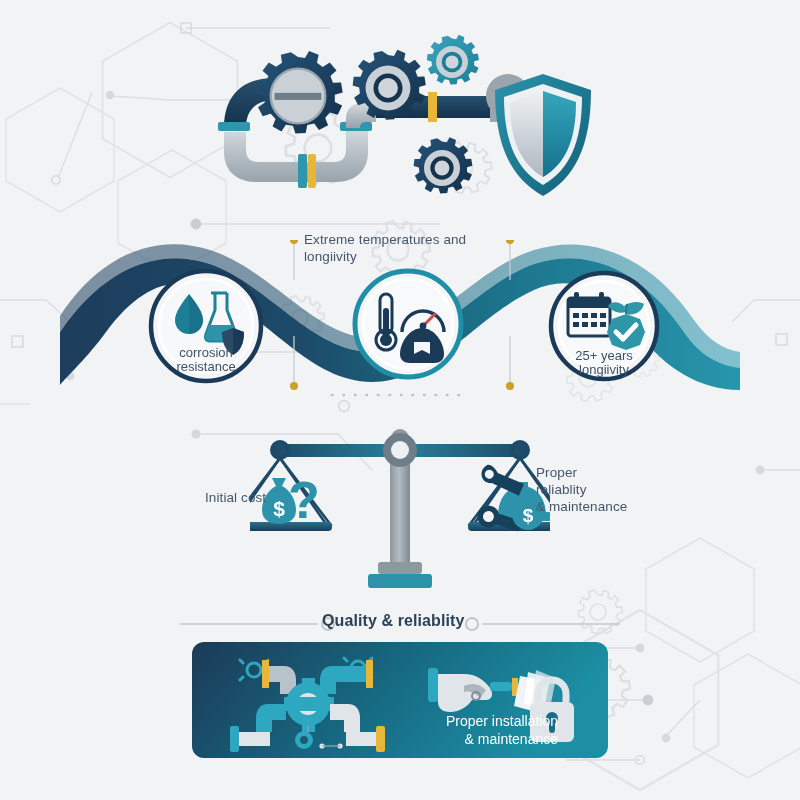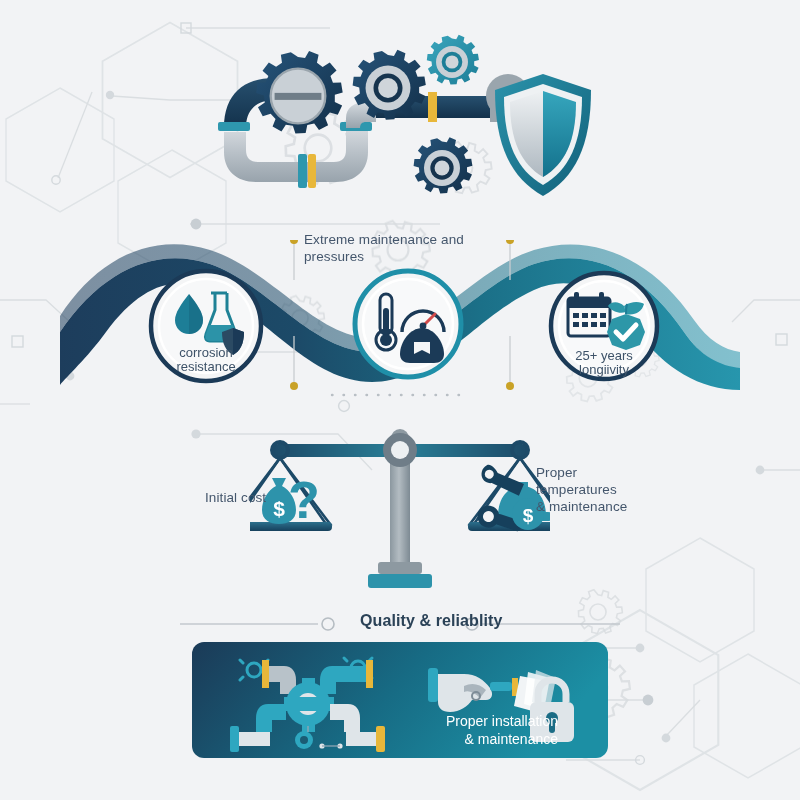--- a/index.html
+++ b/index.html
@@ -325,21 +325,21 @@
       <path d="M76,36 C84,30 94,32 96,34 C94,42 86,46 78,44 Z" fill="#2d97a8"></path>
       <path d="M76,36 C70,30 62,32 60,36 C64,42 72,44 78,42 Z" fill="#2d97a8"></path>
       <path d="M78,44 C78,40 78,38 79,34" stroke="#1d7e97" stroke-width="2" fill="none"></path>
       <path d="M78,44 L92,49 L97,62 L92,75 L78,80 L64,75 L59,62 L64,49 Z" fill="#2d97a8"></path>
       <path d="M68,62 L75,69 L88,55" stroke="#ffffff" stroke-width="5" fill="none" stroke-linecap="round" stroke-linejoin="round"></path>
     </g>
     <text x="56" y="90" text-anchor="middle" font-family="Liberation Sans, sans-serif" font-size="13" fill="#3d5268">25+ years</text>
     <text x="56" y="104" text-anchor="middle" font-family="Liberation Sans, sans-serif" font-size="13" fill="#3d5268">longiivity</text>
   </svg>
 
-  <div class="label" style="left:304px;top:232px;width:180px;">Extreme maintenance and pressures</div>
+  <div class="label" style="left:304px;top:232px;width:180px;">Extreme temperatures and longiivity</div>
 
   <svg style="position:absolute;left:250px;top:420px;" width="300" height="180" viewBox="0 0 300 180">
     <defs>
       <linearGradient id="beamGrad" x1="0" y1="0" x2="1" y2="0">
         <stop offset="0" stop-color="#1d4a68"></stop>
         <stop offset="0.5" stop-color="#2a7f97"></stop>
         <stop offset="1" stop-color="#1d4a68"></stop>
       </linearGradient>
       <linearGradient id="colGrad" x1="0" y1="0" x2="1" y2="0">
         <stop offset="0" stop-color="#8b979f"></stop>
@@ -404,31 +404,31 @@
         <circle cx="16" cy="16" r="16" fill="#2d93ab"></circle>
         <text x="16" y="24" text-anchor="middle" font-family="Liberation Sans, sans-serif" font-size="19" font-weight="bold" fill="#ffffff">$</text>
       </g>
     </g>
   </svg>
 
   <div class="label" style="left:205px;top:490px;">Initial cost</div>
 
   <div class="label" style="left:536px;top:465px;width:130px;">
     <div>Proper</div>
-    <div>temperatures</div>
+    <div>reliablity</div>
     <div>&amp; maintenance</div>
   </div>
 
   <svg style="position:absolute;left:180px;top:612px;" width="440" height="24" viewBox="0 0 440 24">
     <line x1="0" y1="12" x2="138" y2="12" stroke="#c3c9ce" stroke-width="1.4"></line>
     <line x1="302" y1="12" x2="440" y2="12" stroke="#c3c9ce" stroke-width="1.4"></line>
     <circle cx="148" cy="12" r="6" fill="#f2f3f5" stroke="#b6bdc3" stroke-width="1.6"></circle>
     <circle cx="292" cy="12" r="6" fill="#f2f3f5" stroke="#b6bdc3" stroke-width="1.6"></circle>
   </svg>
-  <div class="sec-title" style="left:360px;top:612px;">Quality &amp; reliablity</div>
+  <div class="sec-title" style="left:322px;top:612px;">Quality &amp; reliablity</div>
 
   <svg style="position:absolute;left:192px;top:642px;" width="416" height="116" viewBox="0 0 416 116">
     <defs>
       <linearGradient id="bannerGrad" x1="0" y1="0" x2="1" y2="0.25">
         <stop offset="0" stop-color="#1b3a57"></stop>
         <stop offset="0.55" stop-color="#176b84"></stop>
         <stop offset="1" stop-color="#1c8fa4"></stop>
       </linearGradient>
     </defs>
     <rect x="0" y="0" width="416" height="116" rx="12" fill="url(#bannerGrad)"></rect>

